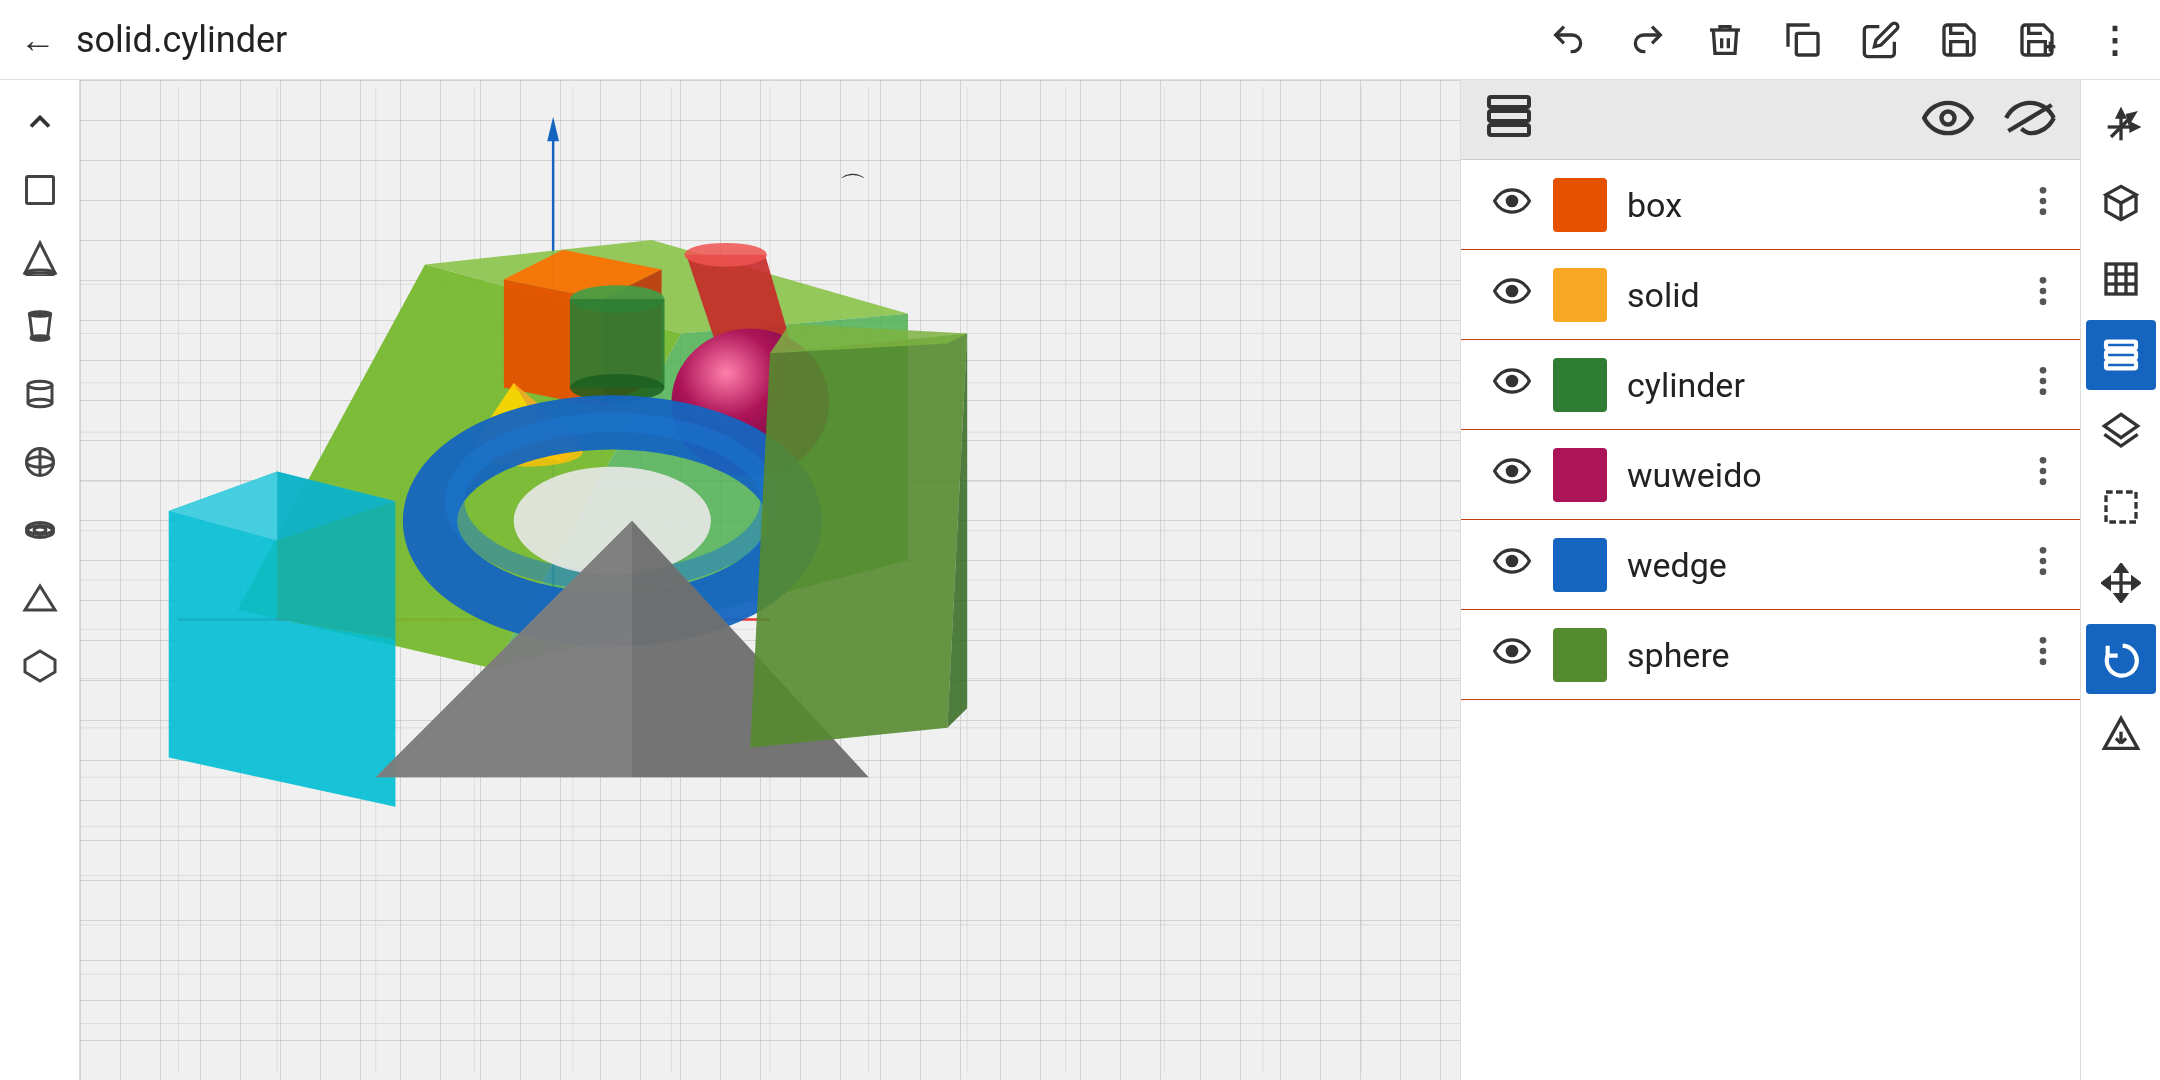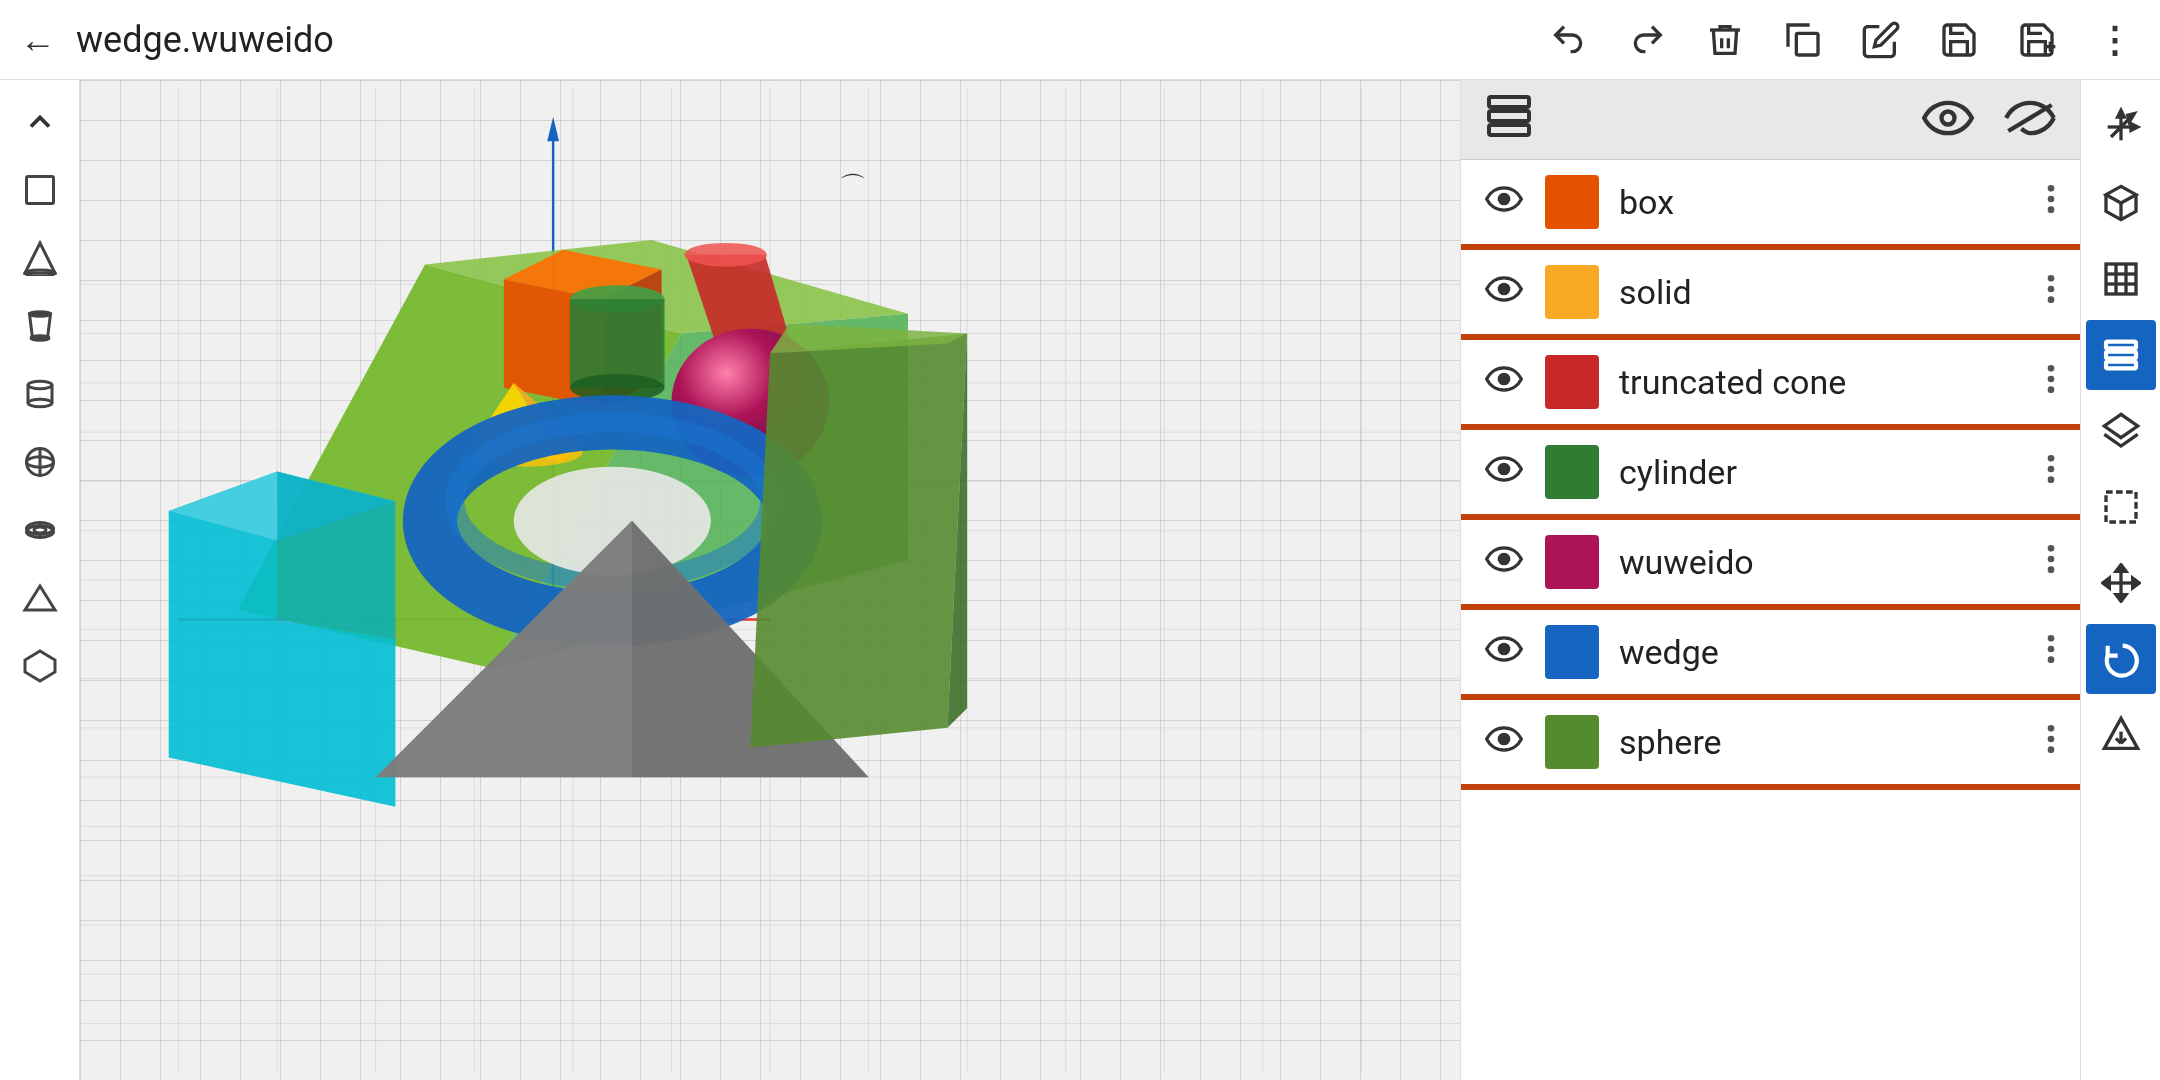--- a/index.html
+++ b/index.html
@@ -135,22 +135,22 @@
       display: flex;
       gap: 30px;
       align-items: center;
     }
 
     
     .object-item {
       display: flex;
       align-items: center;
       height: 90px;
-      padding: 0 24px;
-      border-bottom: 6px solid #c2410c;
+      padding: 0 32px;
+      border-bottom: 1px solid #c2410c;
       gap: 20px;
     }
     .object-eye {
       font-size: 28px;
       color: #333;
       width: 40px;
       flex-shrink: 0;
     }
     .object-color {
       width: 54px;
@@ -208,21 +208,21 @@
       cursor: pointer;
       color: #333;
     }
   </style>
 </head>
 <body>
 
 <div class="top-bar">
   <div class="top-bar-left">
     <span class="back-arrow">←</span>
-    <span class="top-bar-title">wedge.wuweido</span>
+    <span class="top-bar-title">solid.cylinder</span>
   </div>
   <div class="top-bar-actions">
     <div class="icon-btn">
       <svg width="40" height="40" viewBox="0 0 24 24" fill="none" stroke="#333" stroke-width="2">
         <path d="M9 14L4 9l5-5"></path>
           <path d="M4 9h10a5 5 0 0 1 0 10h-1"></path>
       </svg>
     </div>
     <div class="icon-btn">
       <svg width="40" height="40" viewBox="0 0 24 24" fill="none" stroke="#333" stroke-width="2">
@@ -494,33 +494,20 @@
     <circle cx="3" cy="4" r="2.5" fill="#555"></circle>
     <circle cx="3" cy="12" r="2.5" fill="#555"></circle>
     <circle cx="3" cy="20" r="2.5" fill="#555"></circle>
   </svg></div>
         </div>
         <div class="object-item">
           <div class="object-eye"><svg width="38" height="28" viewBox="0 0 24 16" fill="none" stroke="#333" stroke-width="2">
     <path d="M1 8C3 4 7 1 12 1s9 3 11 7c-2 4-6 7-11 7S3 12 1 8z"></path>
     <circle cx="12" cy="8" r="3" fill="#333"></circle>
   </svg></div>
-          <div class="object-color" style="background: rgb(198, 40, 40);"></div>
-          <div class="object-name">truncated cone</div>
-          <div class="object-more"><svg width="10" height="32" viewBox="0 0 6 24">
-    <circle cx="3" cy="4" r="2.5" fill="#555"></circle>
-    <circle cx="3" cy="12" r="2.5" fill="#555"></circle>
-    <circle cx="3" cy="20" r="2.5" fill="#555"></circle>
-  </svg></div>
-        </div>
-        <div class="object-item">
-          <div class="object-eye"><svg width="38" height="28" viewBox="0 0 24 16" fill="none" stroke="#333" stroke-width="2">
-    <path d="M1 8C3 4 7 1 12 1s9 3 11 7c-2 4-6 7-11 7S3 12 1 8z"></path>
-    <circle cx="12" cy="8" r="3" fill="#333"></circle>
-  </svg></div>
           <div class="object-color" style="background: rgb(46, 125, 50);"></div>
           <div class="object-name">cylinder</div>
           <div class="object-more"><svg width="10" height="32" viewBox="0 0 6 24">
     <circle cx="3" cy="4" r="2.5" fill="#555"></circle>
     <circle cx="3" cy="12" r="2.5" fill="#555"></circle>
     <circle cx="3" cy="20" r="2.5" fill="#555"></circle>
   </svg></div>
         </div>
         <div class="object-item">
           <div class="object-eye"><svg width="38" height="28" viewBox="0 0 24 16" fill="none" stroke="#333" stroke-width="2">

